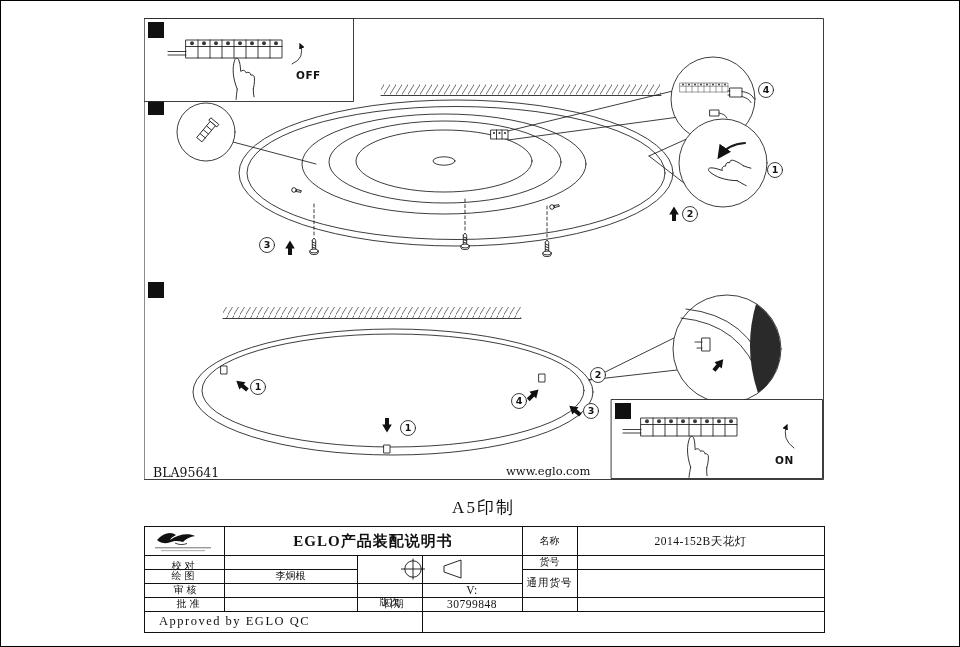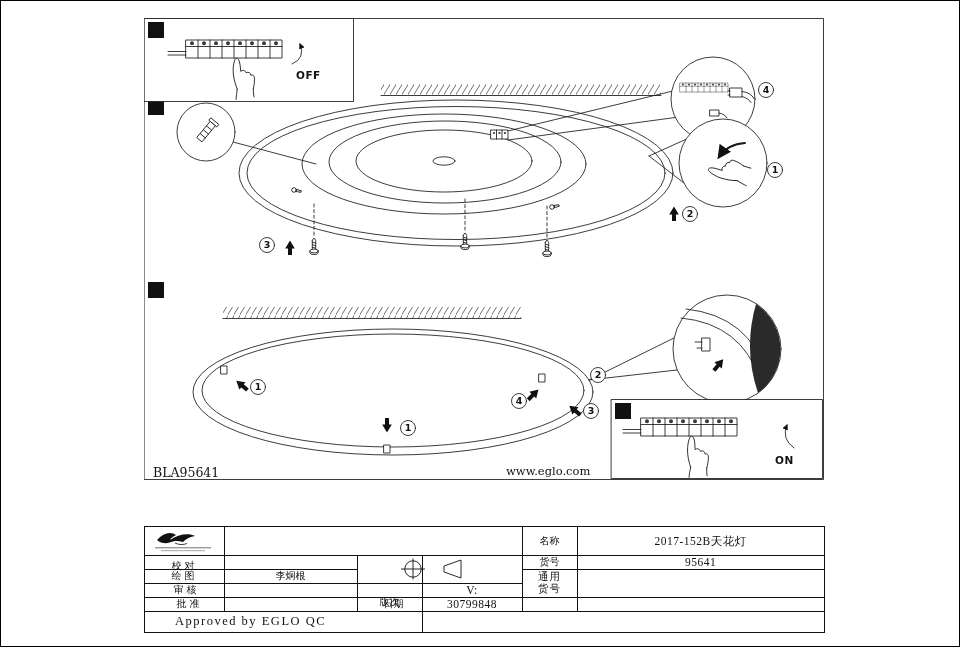--- a/index.html
+++ b/index.html
@@ -21,21 +21,21 @@
   .print-label{position:absolute;left:143px;top:495px;width:679px;text-align:center;
                font-size:17px;letter-spacing:2px;}
   
   .tblock{position:absolute;left:143px;top:525px;width:679px;height:105px;border:1px solid #111;box-sizing:content-box;}
   .vl{position:absolute;width:1px;background:#111;}
   .hl{position:absolute;height:1px;background:#111;}
   .cell{position:absolute;display:flex;align-items:center;justify-content:center;
         font-size:10px;box-sizing:border-box;}
   .cell.title{font-size:15px;font-weight:600;letter-spacing:1px;}
   .cell.spread{letter-spacing:3px;}
-  .cell.stack{flex-direction:column;font-size:10.5px;line-height:12px;letter-spacing:1px;}
+  .cell.stack{flex-direction:row;font-size:10.5px;line-height:12px;letter-spacing:1px;}
   .cell.left{justify-content:flex-start;padding-left:14px;letter-spacing:1.5px;font-size:12.5px;}
   .cell.mono-ish{font-size:11.5px;letter-spacing:.5px;}
 </style>
 </head>
 <body>
 
 <div class="sheet">
 
   <svg class="frame-svg art" width="680" height="462" viewBox="0 0 680 462">
     <defs>
@@ -248,20 +248,21 @@
       <path d="M 479,411.5 H 497 M 479,415 H 497"></path>
       <use href="#hand" transform="translate(547,419) rotate(-5)"></use>
       <path d="M 650,430 Q 637,421 643,407" marker-end="url(#arr)"></path>
       <text class="state-label" x="631" y="446">ON</text>
     </g>
 
     <text class="dtext" x="9" y="459" font-size="12.5">BLA95641</text>
     <text class="dtext" x="362" y="457" font-size="11.5">www.eglo.com</text>
   </svg>
 
+  <div class="print-label">A5印制</div>
 
   <div class="tblock">
 
     <div class="vl" style="left:79px;top:0;height:84px"></div>
     <div class="vl" style="left:212px;top:28px;height:56px"></div>
     <div class="vl" style="left:277px;top:28px;height:77px"></div>
     <div class="vl" style="left:377px;top:0;height:84px"></div>
     <div class="vl" style="left:432px;top:0;height:84px"></div>
     <div class="hl" style="top:28px;left:0;width:679px"></div>
     <div class="hl" style="top:42px;left:0;width:212px"></div>
@@ -272,22 +273,23 @@
 
     <div class="cell" style="left:0;top:0;width:79px;height:28px">
       <svg width="79" height="28" viewBox="0 0 79 28">
         <path d="M 12,13 C 18,6 26,4 31,8 C 28,9.5 26,11 25,13 C 33,7 44,5.5 50,9 C 44,10 40,12.5 38,15 C 34,13.5 29,13.5 26,15 C 22,17 16,16.5 12,13 Z" fill="#111"></path>
         <path d="M 30,16 C 34,18 38,18 42,16.5" stroke="#111" fill="none" stroke-width="0.8"></path>
         <rect x="10" y="20" width="56" height="1.4" fill="#9a9a9a"></rect>
         <rect x="16" y="23" width="44" height="1.2" fill="#b5b5b5"></rect>
       </svg>
     </div>
 
+    <div class="cell title" style="left:79px;top:0;width:298px;height:28px">EGLO产品装配说明书</div>
     <div class="cell" style="left:377px;top:0;width:55px;height:28px">名称</div>
-    <div class="cell mono-ish" style="left:432px;top:0;width:247px;height:28px">2017-152B天花灯</div>
+    <div class="cell mono-ish" style="left:432px;top:0;width:247px;height:28px">2014-152B天花灯</div>
 
     <div class="cell spread" style="left:0;top:32px;width:79px;height:14px">校对</div>
     <div class="cell spread" style="left:0;top:42px;width:79px;height:14px">绘图</div>
     <div class="cell spread" style="left:2px;top:56px;width:79px;height:14px">审核</div>
     <div class="cell spread" style="left:5px;top:70px;width:79px;height:14px">批准</div>
     <div class="cell" style="left:79px;top:42px;width:133px;height:14px">李炯根</div>
 
     <div class="cell" style="left:212px;top:28px;width:165px;height:28px">
       <svg width="165" height="28" viewBox="0 0 165 28">
         <g stroke="#111" fill="none" stroke-width="0.9">
@@ -298,22 +300,21 @@
         </g>
       </svg>
     </div>
 
     <div class="cell" style="left:212px;top:68px;width:65px;height:14px">版次</div>
     <div class="cell" style="left:216px;top:70px;width:65px;height:14px">日期</div>
     <div class="cell mono-ish" style="left:277px;top:56px;width:100px;height:14px">V:</div>
     <div class="cell mono-ish" style="left:277px;top:70px;width:100px;height:14px">30799848</div>
 
     <div class="cell" style="left:377px;top:28px;width:55px;height:14px">货号</div>
-    <div class="cell mono-ish" style="left:432px;top:28px;width:247px;height:14px">95641</div>
     <div class="cell stack" style="left:377px;top:42px;width:55px;height:28px">
       <span>通用</span>
       <span>货号</span>
     </div>
 
-    <div class="cell left" style="left:16px;top:84px;width:277px;height:21px">Approved by EGLO QC</div>
+    <div class="cell left" style="left:0;top:84px;width:277px;height:21px">Approved by EGLO QC</div>
   </div>
 
 </div>
 
 </body></html>

